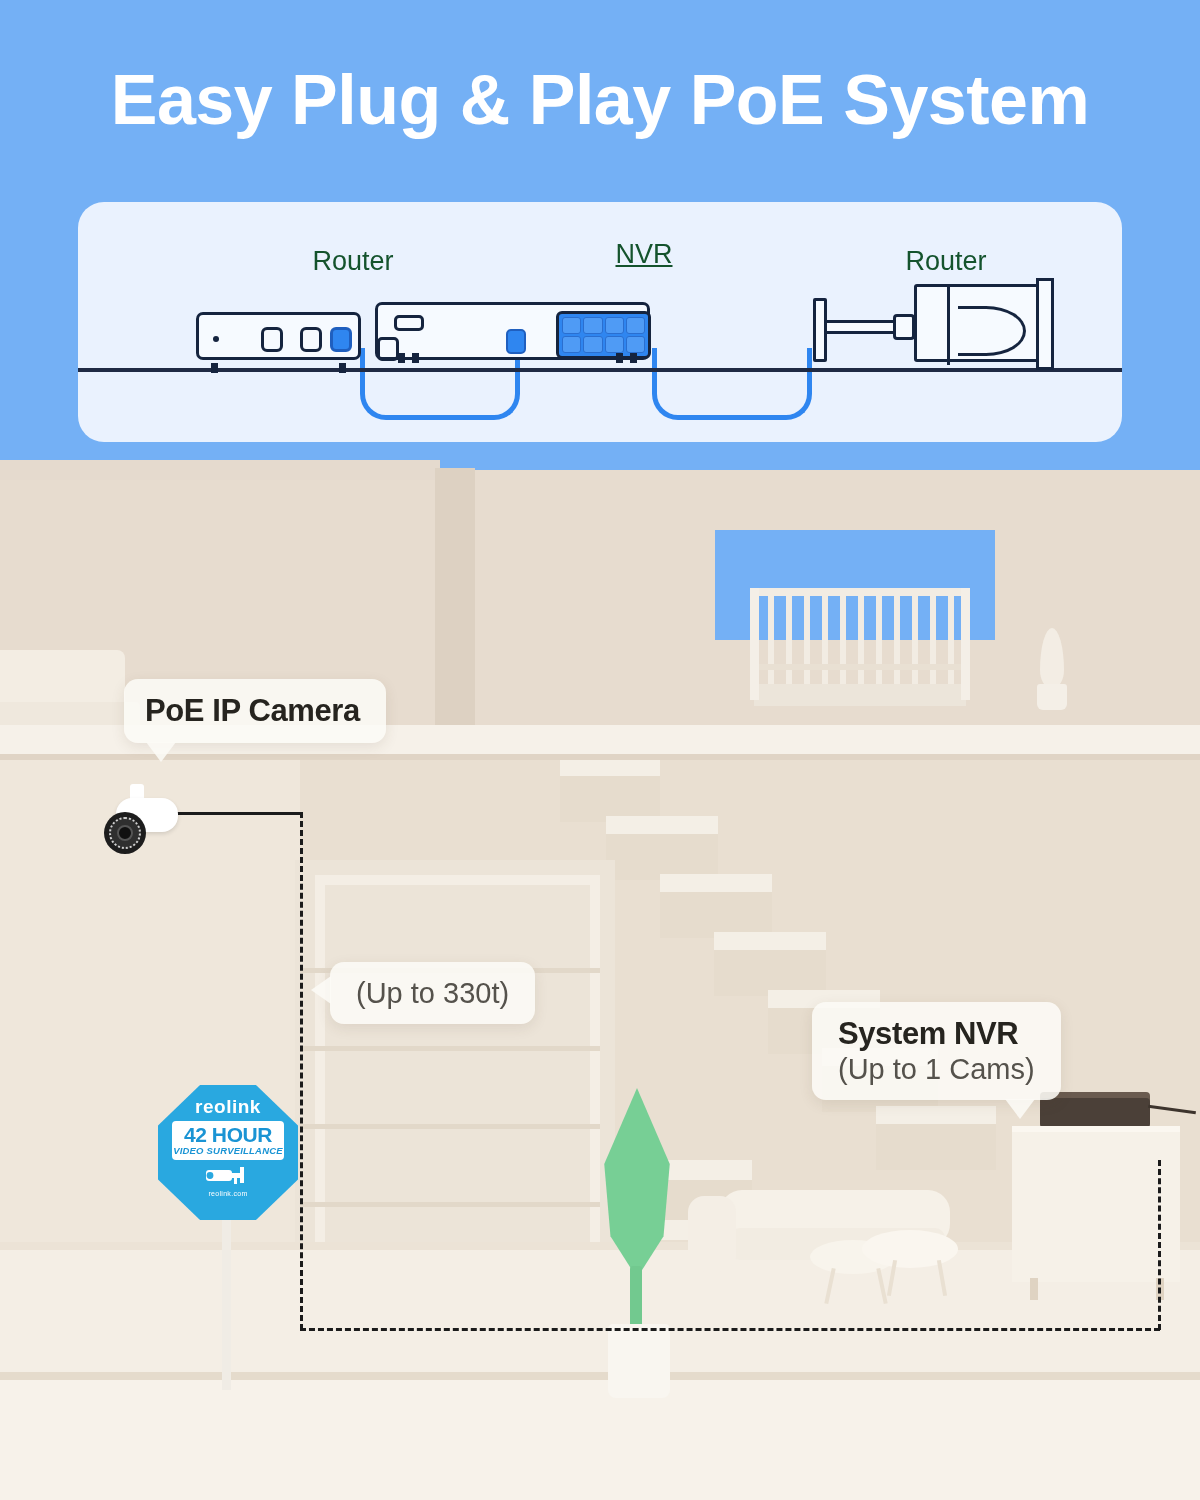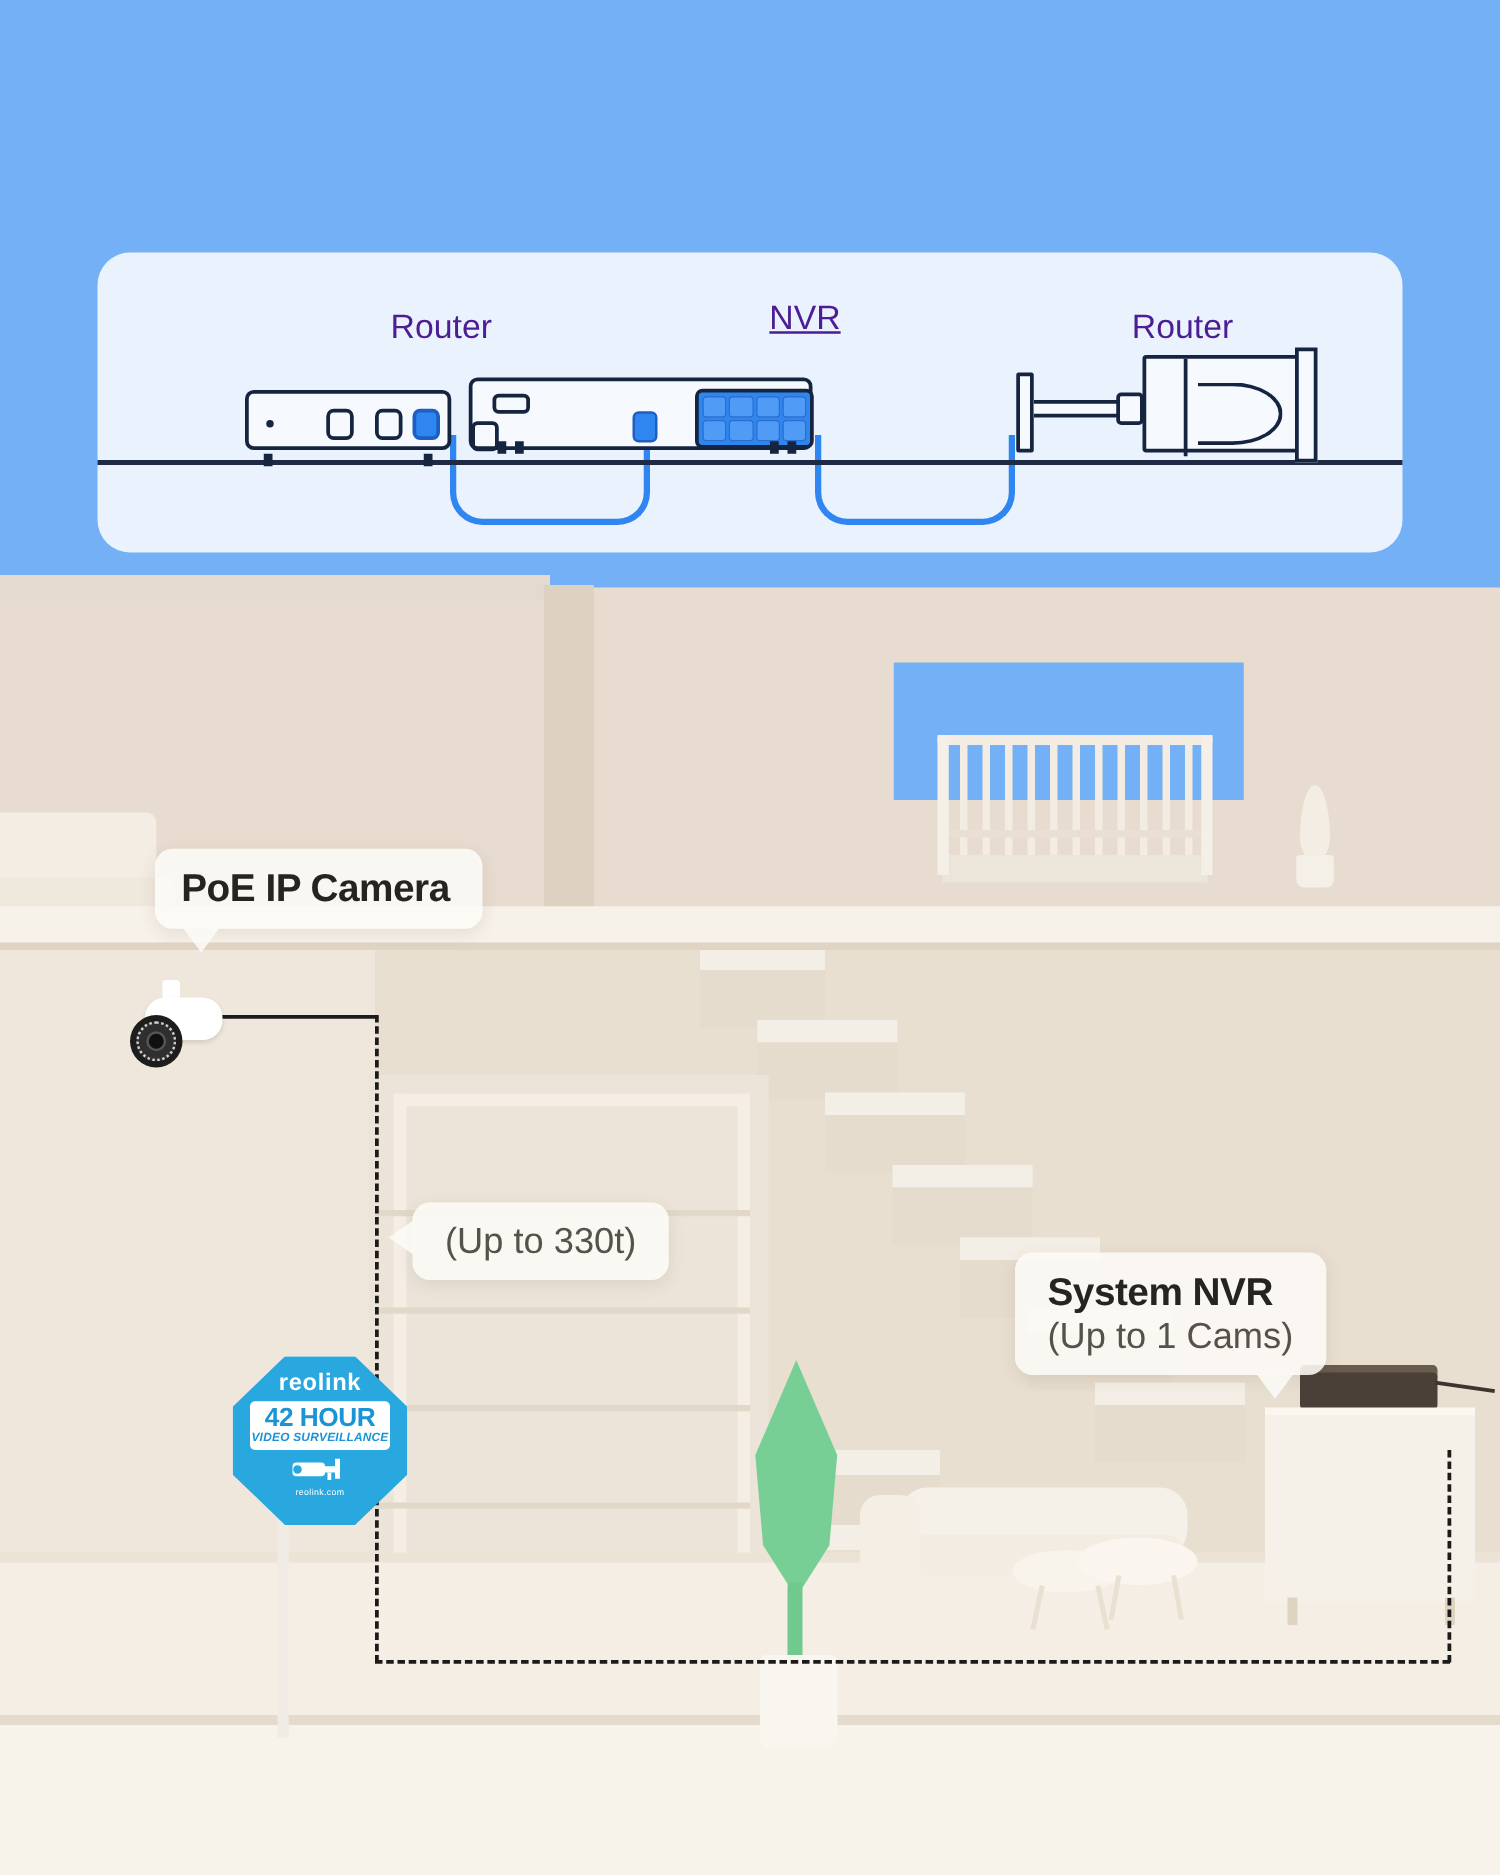--- a/index.html
+++ b/index.html
@@ -22,21 +22,21 @@
     letter-spacing:-0.5px;
     font-family:"Liberation Sans", sans-serif;
   }
 
   
   .diagram-card {
     position:absolute; left:78px; top:202px; width:1044px; height:240px;
     background:#eaf2fe; border-radius:26px;
   }
   .dev-label {
-    position:absolute; font-size:27px; color:#4c1d95; font-weight:normal;
+    position:absolute; font-size:27px; color:#14532d; font-weight:normal;
     text-align:center; white-space:nowrap;
   }
   .lbl-router { left:175px; top:44px; width:200px; }
   .lbl-nvr    { left:466px; top:37px; width:200px;text-decoration:underline; }
   .lbl-camera { left:768px; top:44px; width:200px; }
 
   .ground-line {
     position:absolute; left:0; top:166px; width:1044px; height:4px;
     background:#1f2a44;
   }
@@ -164,21 +164,21 @@
   .pot { position:absolute; left:20px; top:236px; width:62px; height:74px; background:#f9f6f0; border-radius:5px 5px 8px 8px; }
 
   
   .sign-wrap { position:absolute; left:158px; top:625px; width:140px; height:300px; }
   .sign-post { position:absolute; left:64px; top:120px; width:9px; height:185px; background:#f0ece5; }
   .sign-oct {
     position:absolute; left:0; top:0; width:140px; height:135px;
     background:#29a8e0; color:#fff;
     clip-path:polygon(30% 0%,70% 0%,100% 30%,100% 70%,70% 100%,30% 100%,0% 70%,0% 30%);
     box-shadow:0 0 0 4px #ffffff;
-    display:flex; flex-direction:column; align-items:center; padding-top:11px;margin-left:28px;
+    display:flex; flex-direction:column; align-items:center; padding-top:11px;
   }
   .sign-brand { font-size:19px; font-weight:bold; letter-spacing:0.5px; color:#ffffff; }
   .sign-plate { background:#ffffff; border-radius:4px; width:112px; padding:3px 0 4px; text-align:center; margin-top:3px; }
   .sign-hour { font-size:21px; font-weight:bold; color:#1a94d4; line-height:1.0; letter-spacing:-0.4px; }
   .sign-sub { font-size:9.5px; font-weight:bold; color:#1a94d4; letter-spacing:0.2px;font-style:italic; }
   .sign-camicon { margin-top:5px; font-size:20px; line-height:1; color:#ffffff; }
   .sign-url { font-size:7px; color:#ffffff; margin-top:2px; letter-spacing:0.3px; }
 
   
   .callout {
@@ -198,20 +198,21 @@
     border-top:14px solid transparent; border-bottom:14px solid transparent;
     border-right:20px solid rgba(252,250,246,0.88);
   }
 </style>
 </head>
 <body>
 
 <div class="page">
 
   <div class="banner">
+    <div class="banner-title">Easy Plug &amp; Play PoE System</div>
 
     <div class="diagram-card">
 
       <div class="dev-label lbl-router">Router</div>
       <div class="dev-label lbl-nvr">NVR</div>
       <div class="dev-label lbl-camera">Router</div>
 
       <div class="cable" style="left:282px; top:146px; width:160px; height:72px; border-top:none; border-bottom-left-radius:26px; border-bottom-right-radius:26px; border-top-left-radius:0; border-top-right-radius:0;"></div>
       <div class="cable" style="left:574px; top:146px; width:160px; height:72px; border-top:none; border-bottom-left-radius:26px; border-bottom-right-radius:26px;"></div>
 

